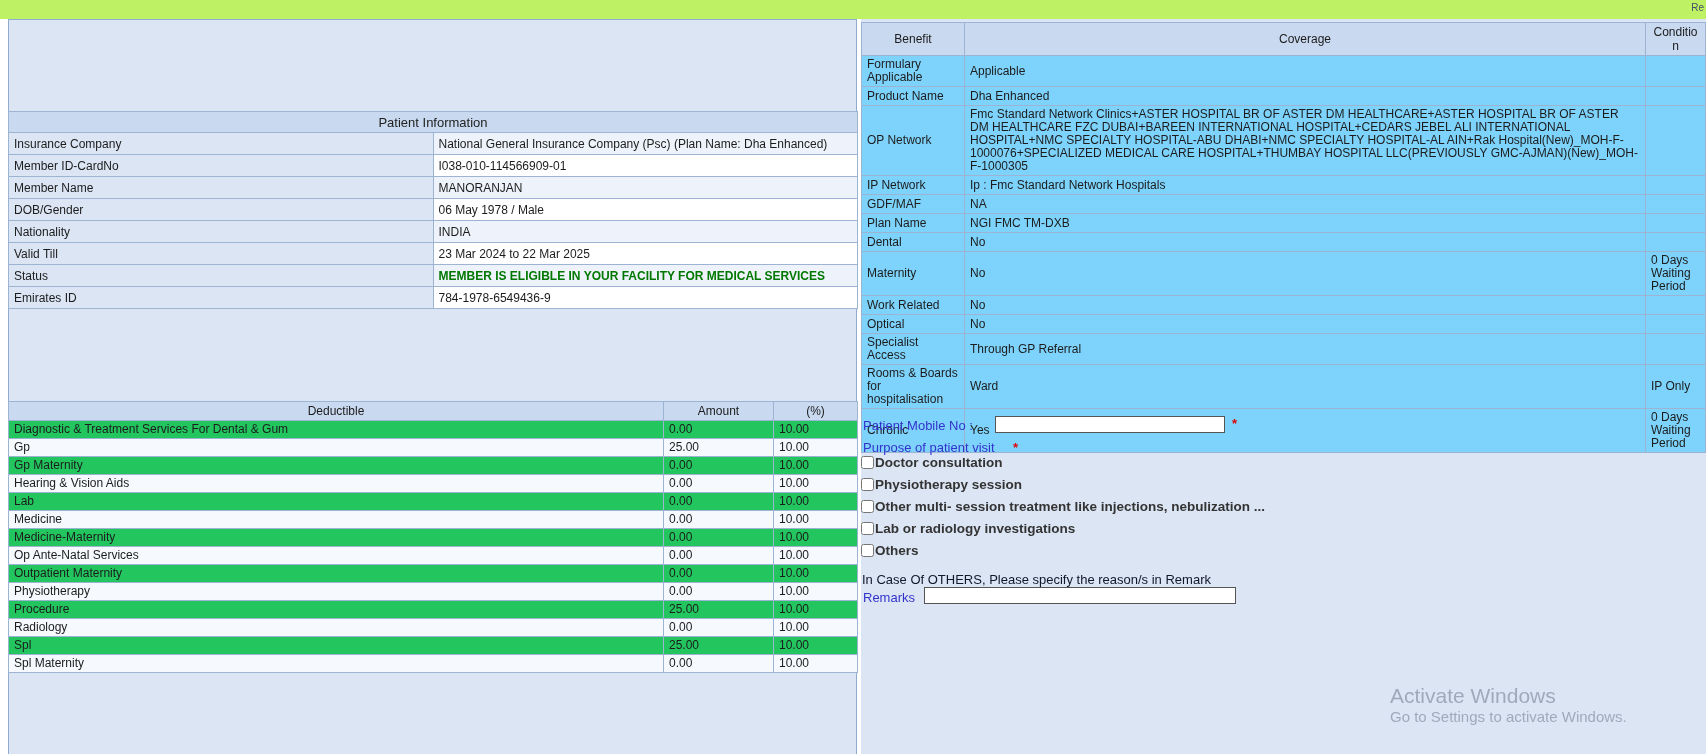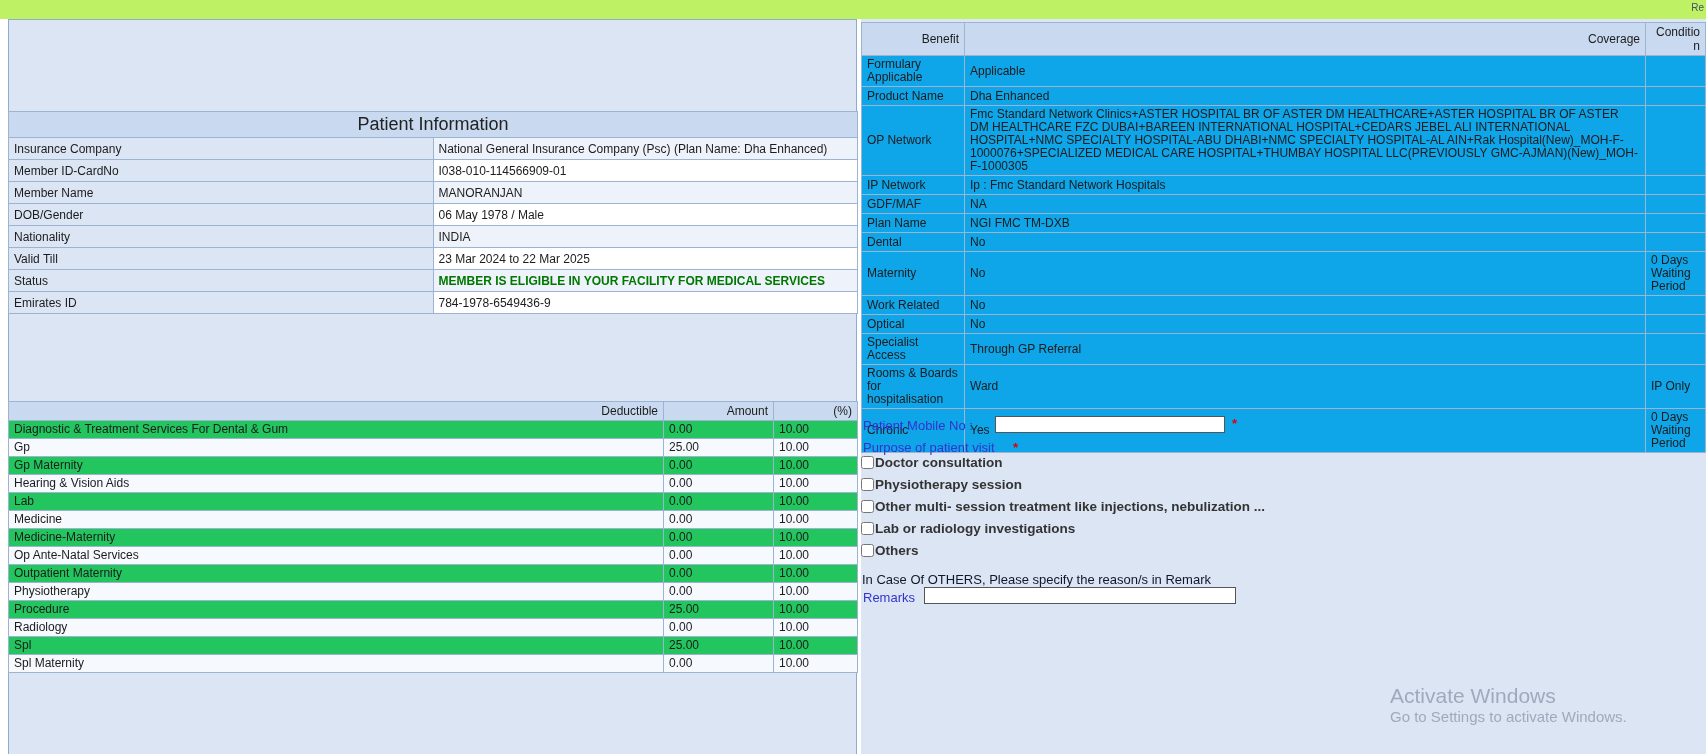--- a/index.html
+++ b/index.html
@@ -13,43 +13,43 @@
     color:#44506a; }
 
   .left-panel { position:absolute; left:8px; top:19px; width:849px; height:735px;
     background:#dce5f4; border:1px solid #8fabd0; border-bottom:none; }
   .right-area { position:absolute; left:861px; top:19px; width:845px; height:735px;
     background:#dce5f4; }
 
   table { border-collapse:collapse; table-layout:fixed; width:100%; }
   td, th { border:1px solid #9db3d2; font-size:12px; color:#1c1c1c;
     padding:2px 5px; vertical-align:middle; overflow:hidden; word-wrap:break-word; }
-  th { background:#c9d9ef; font-weight:normal; text-align:right; }
+  th { background:#c9d9ef; font-weight:normal; text-align:center; }
 
   
   .patient-table-wrap { position:absolute; left:-1px; top:91px; width:850px; }
-  .patient-table th.pi-title { text-align:center; height:21px; font-size:18px; color:#222; }
+  .patient-table th.pi-title { text-align:center; height:21px; font-size:13px; color:#222; }
   .patient-table td { height:22px; line-height:14px; }
   .patient-table td.lbl { width:258px; background:#dbe5f4; }
   .patient-table tr:nth-child(odd) td.val { background:#eef3fb; }
   .patient-table tr:nth-child(even) td.val { background:#ffffff; }
   .patient-table tr.status-row td.val { color:#007800; font-weight:bold; }
 
   
   .deductible-wrap { position:absolute; left:-1px; top:381px; width:850px; }
   .deductible-table td { height:18px; background:#22c55e; line-height:13px; }
   .deductible-table tr:nth-child(even) td { background:#f6f9fd; }
   .deductible-table th { height:19px; }
   .deductible-table .col-name { width:655px; }
   .deductible-table .col-amt { width:110px; }
   .deductible-table .col-pct { width:84px; }
 
   
   .benefit-wrap { position:absolute; left:0px; top:3px; width:845px; }
-  .benefit-table td { background:#0ea5e9; line-height:13px; }
+  .benefit-table td { background:#7dd3fc; line-height:13px; }
   .benefit-table .col-benefit { width:103px; }
   .benefit-table .col-coverage { width:681px; }
   .benefit-table .col-condition { width:60px; }
   .benefit-table th { height:20px; }
   .benefit-table td { height:19px; }
 
   
   .form-label { position:absolute; color:#3333cc; font-size:13px; }
   .req-star { color:#e00000; font-size:13px; font-weight:bold; }
   .text-input { position:absolute; border:1px solid #555; background:#ffffff;

